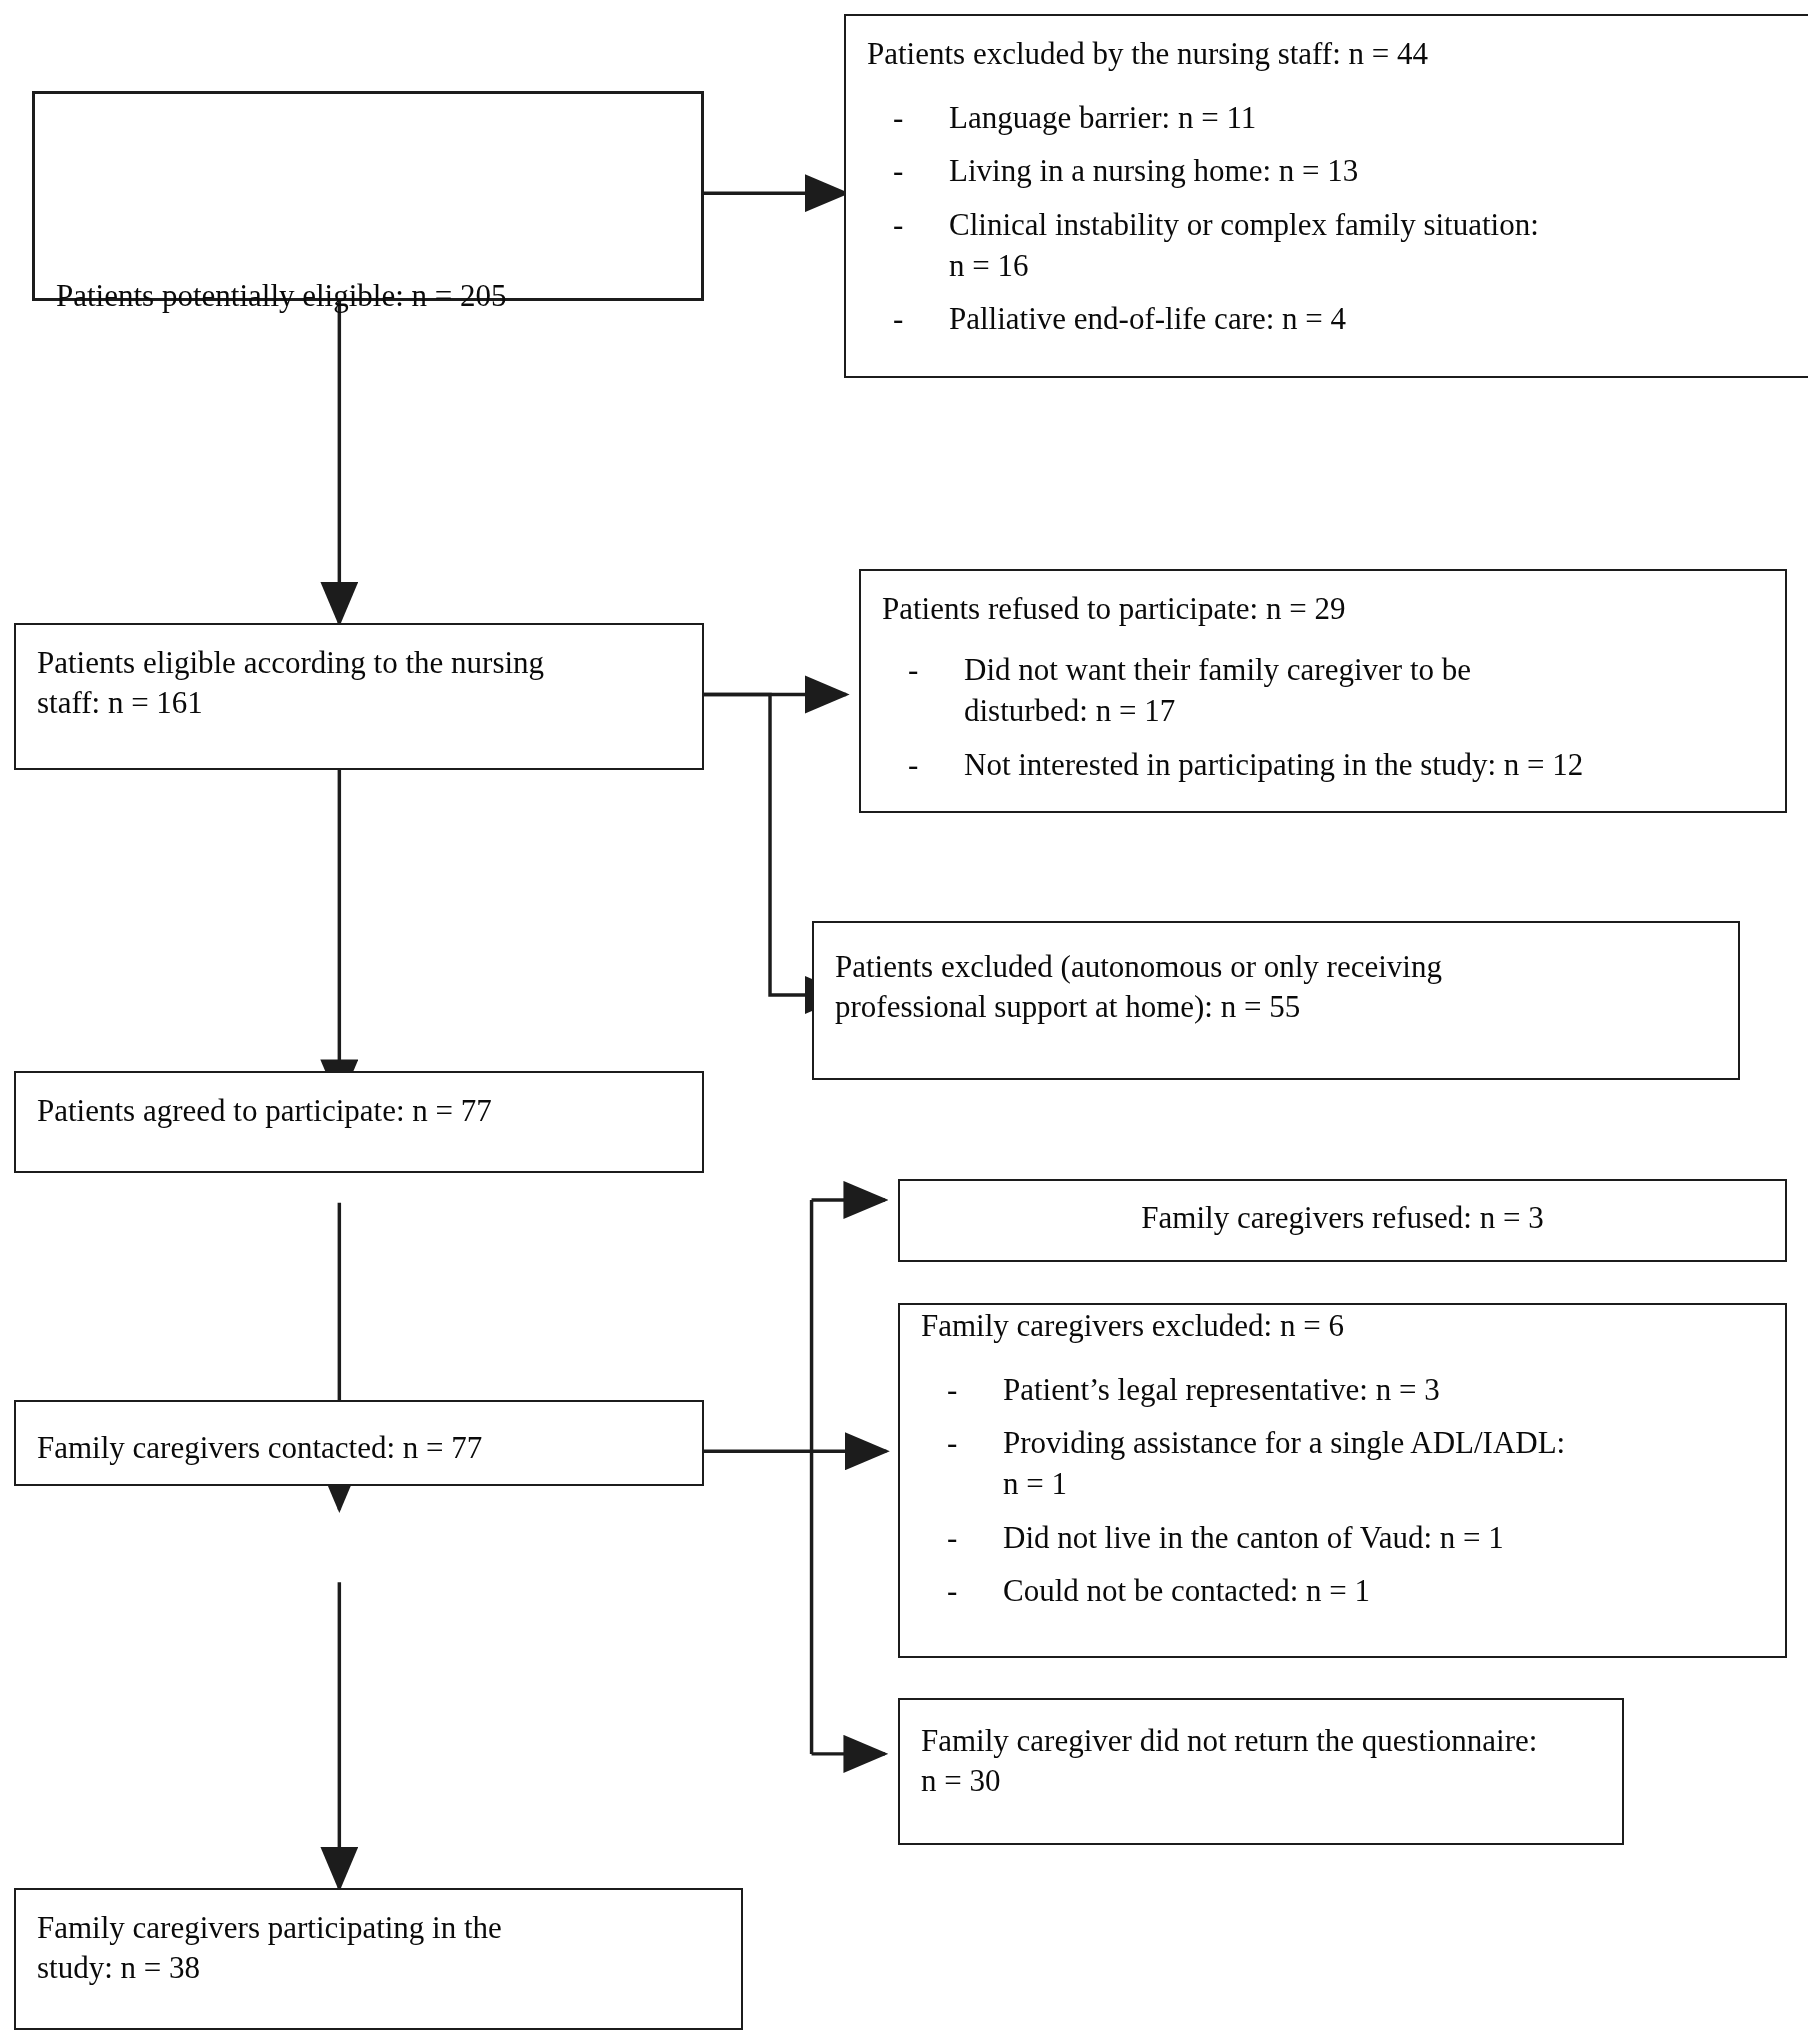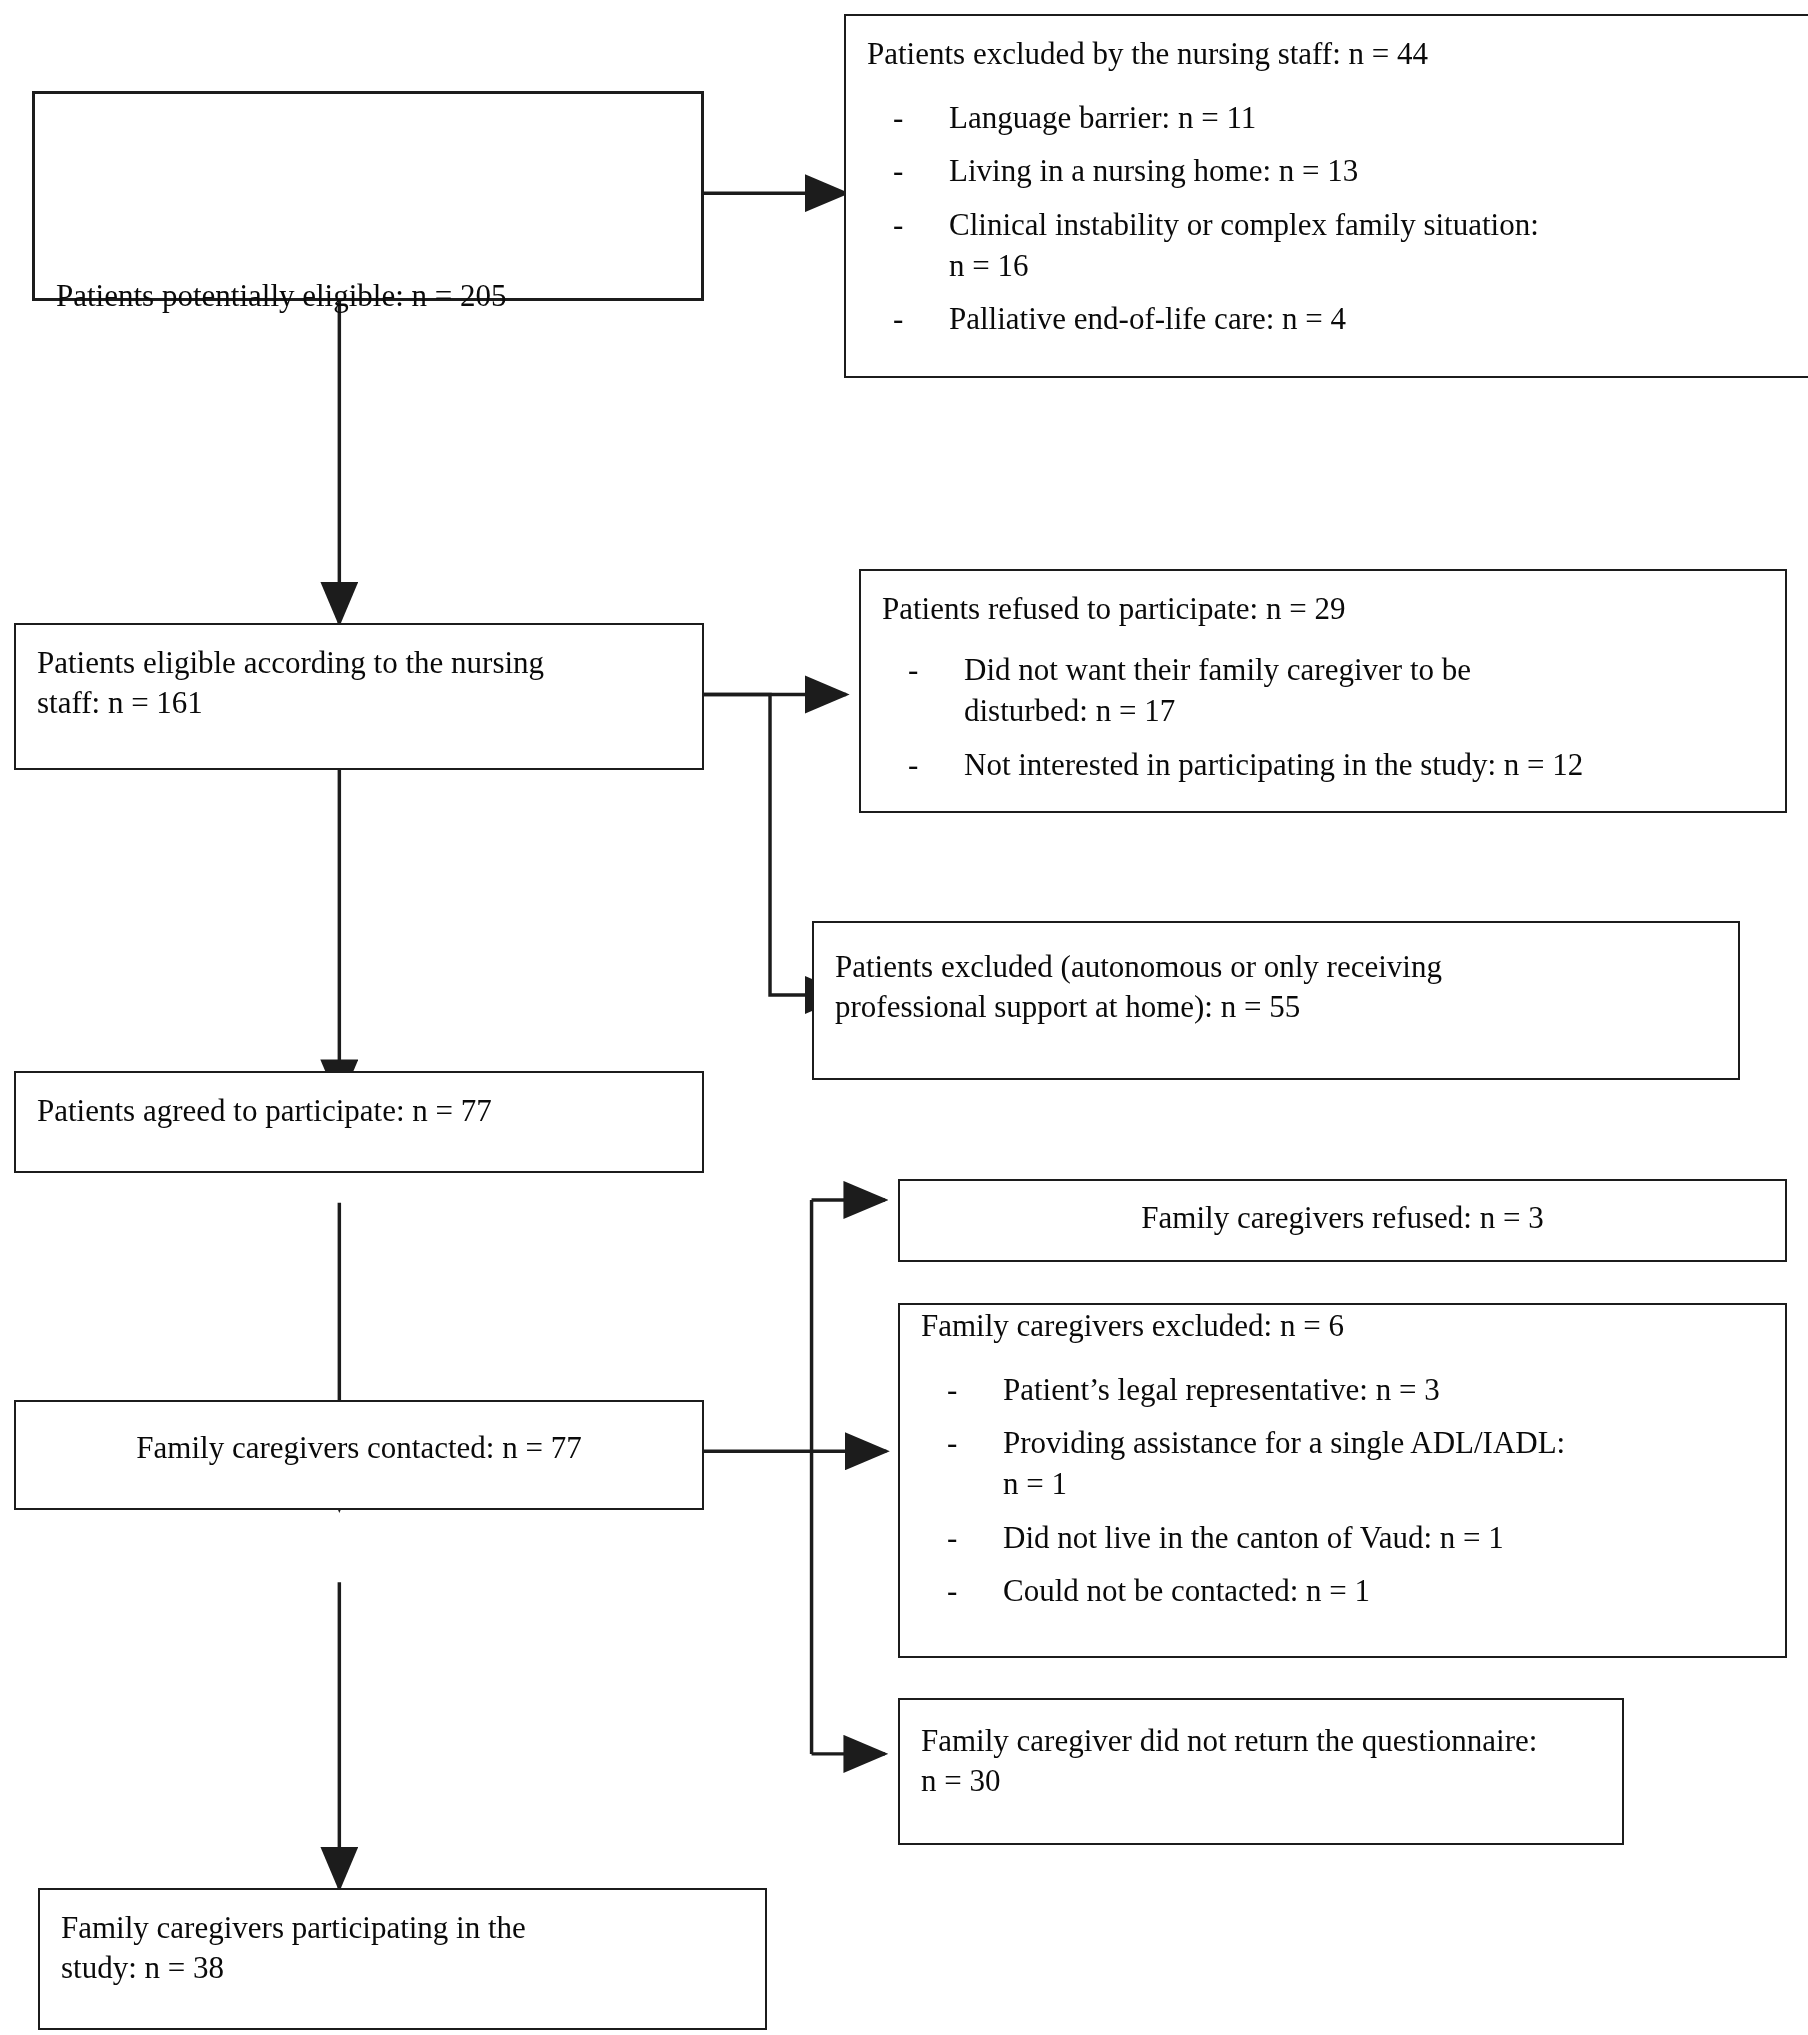--- a/index.html
+++ b/index.html
@@ -103,27 +103,27 @@
 staff: n = 161</div>
     </div>
   </div>
 
   <div class="box" style="left:14px; top:1071px; width:690px; height:102px;">
     <div class="inner">
       <div class="ttl">Patients agreed to participate: n = 77</div>
     </div>
   </div>
 
-  <div class="box" style="left:14px; top:1400px; width:690px; height:110px;text-align:center;">
+  <div class="box" style="left:14px; top:1400px; width:690px; height:86px;">
     <div class="inner" style="padding-top:26px;">
       <div class="ttl">Family caregivers contacted: n = 77</div>
     </div>
   </div>
 
-  <div class="box" style="left:14px; top:1888px; width:729px; height:142px;margin-left:24px;">
+  <div class="box" style="left:14px; top:1888px; width:729px; height:142px;">
     <div class="inner">
       <div class="ttl">Family caregivers participating in the
 study: n = 38</div>
     </div>
   </div>
 
   <div class="box" style="left:844px; top:14px; width:1109px; height:364px;">
     <div class="inner">
       <div class="ttl">Patients excluded by the nursing staff: n = 44</div>
       <ul class="bul">

